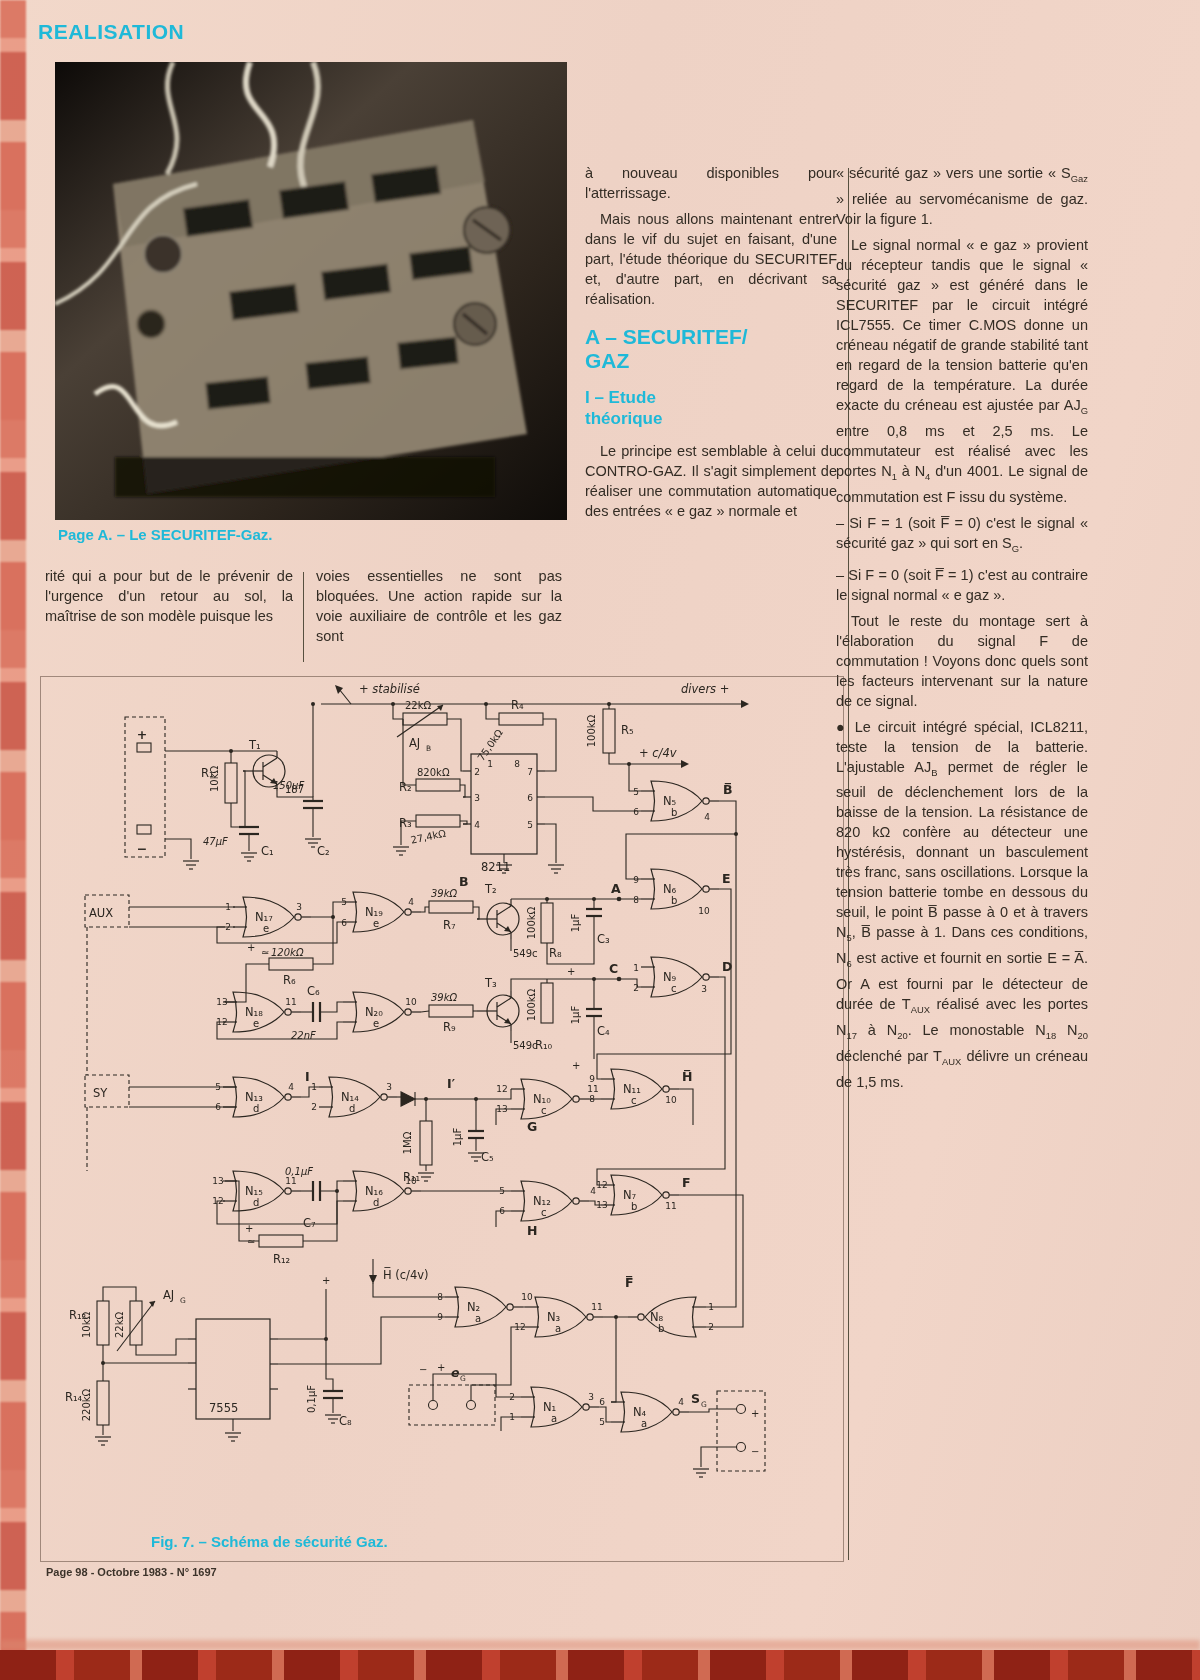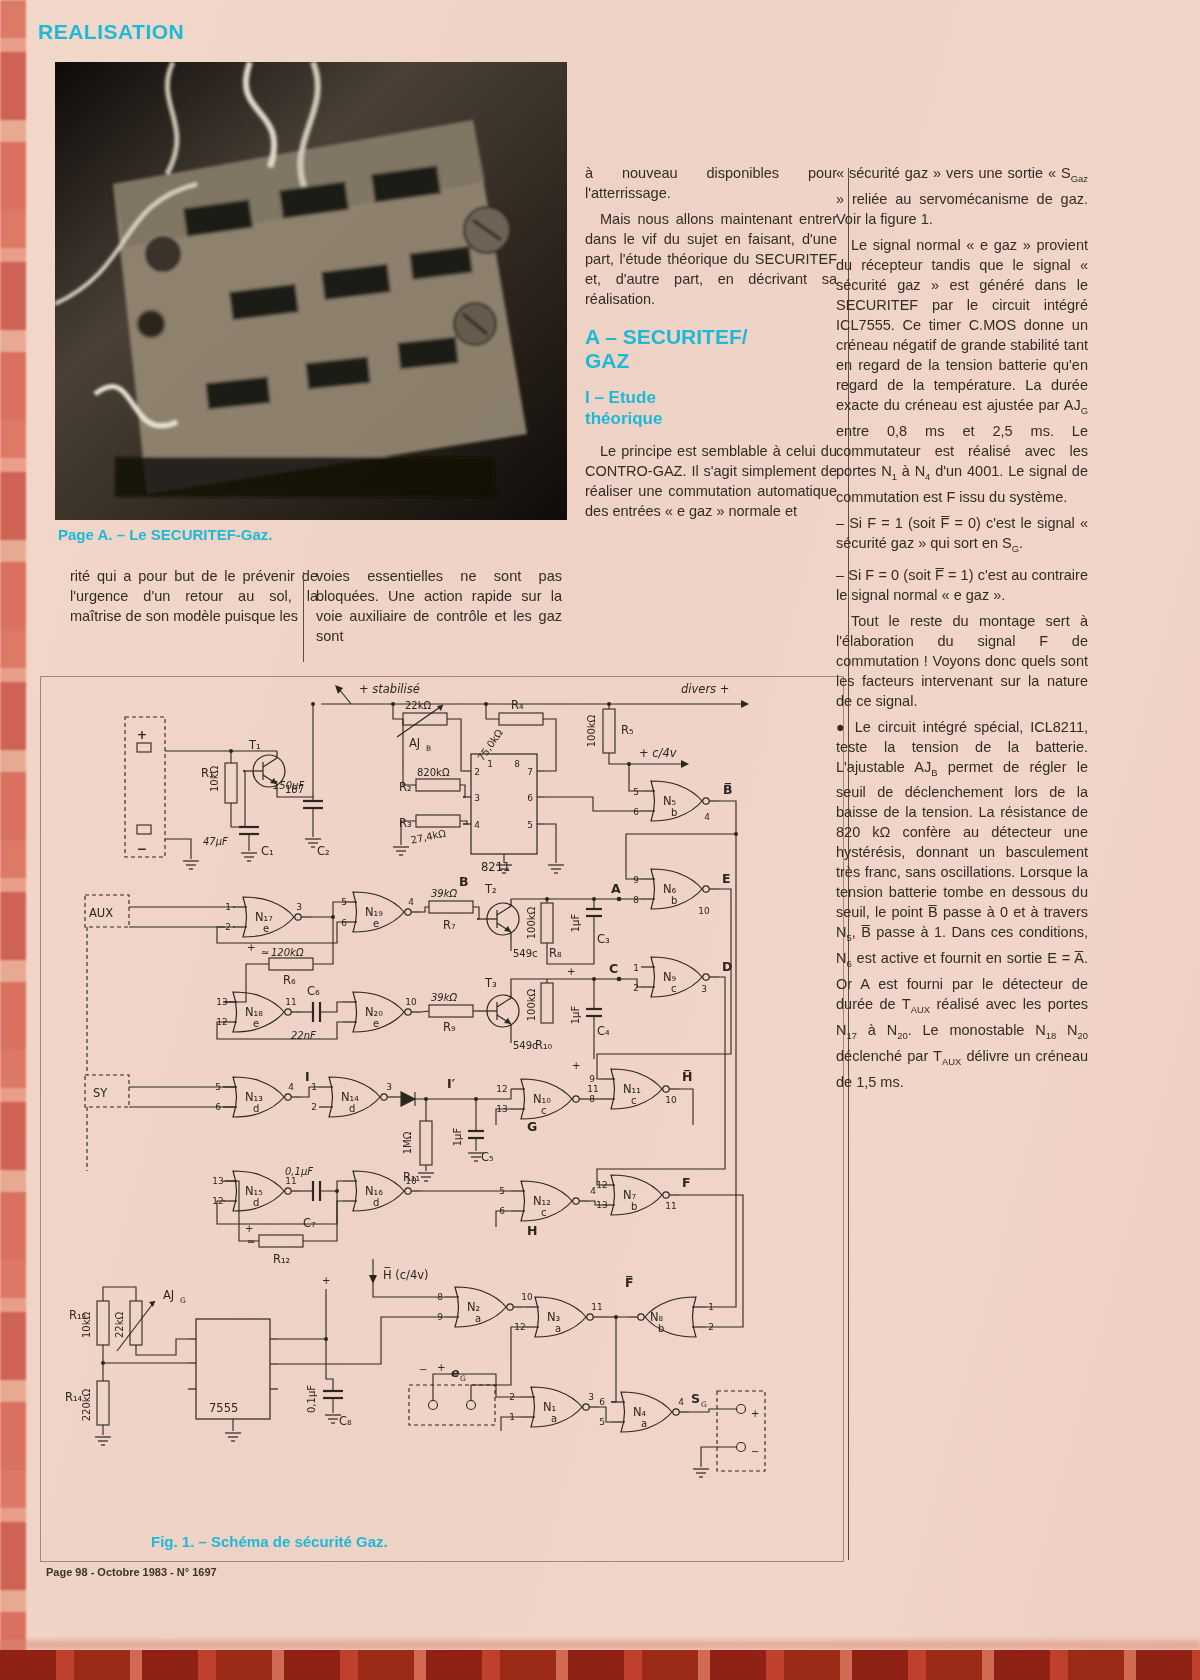--- a/index.html
+++ b/index.html
@@ -14,21 +14,21 @@
     background:repeating-linear-gradient(to right,#8f2215 0 56px,#c0402e 56px 74px,#9c2a18 74px 130px,#d06a52 130px 142px);
     filter:blur(.6px);}
   #edge-bottom2{position:absolute;left:0;bottom:30px;width:1200px;height:10px;background:#dd8a72;opacity:.5;filter:blur(2px);}
   .cyan{color:#1fb9d8;}
   #masthead{position:absolute;left:38px;top:20px;font-size:21px;font-weight:bold;letter-spacing:.5px;}
   
   #photo{position:absolute;left:55px;top:62px;width:512px;height:458px;background:#141008;}
   #photo-caption{position:absolute;left:58px;top:526px;font-size:15px;font-weight:bold;}
   
   .col{position:absolute;font-size:14.5px;line-height:20px;text-align:justify;}
-  #col1{left:45px;top:566px;width:248px;margin-left:25px;}
+  #col1{left:45px;top:566px;width:248px;}
   #col2{left:316px;top:566px;width:246px;}
   #col3{left:585px;top:163px;width:252px;}
   #col4{left:836px;top:163px;width:252px;}
   .vrule{position:absolute;width:1px;background:#57503f;}
   #rule1{left:303px;top:572px;height:90px;}
   #rule2{left:848px;top:168px;height:1392px;}
   .col p{margin:0 0 6px 0;}
   .ind{text-indent:15px;}
   h2.secA{font-size:21px;line-height:24px;margin:16px 0 10px 0;white-space:pre-line;font-weight:bold;}
   h3.secI{font-size:17px;line-height:21px;margin:14px 0 12px 0;white-space:pre-line;font-weight:bold;}
@@ -644,17 +644,17 @@
         <text x="600" y="748">a</text>
         <text x="650" y="724" class="nd">S</text>
         <text x="660" y="728" class="sb">G</text>
         <text x="710" y="738">+</text>
         <text x="710" y="776">−</text>
 
         <text x="101" y="60" class="nd" text-anchor="middle">+</text>
         <text x="101" y="174" class="nd" text-anchor="middle">−</text>
       </g>
     </svg>
-    <div id="fig-caption" class="cyan">Fig. 1. – Schéma de sécurité Gaz.</div>
+    <div id="fig-caption" class="cyan">Fig. 7. – Schéma de sécurité Gaz.</div>
   </div>
 
   <div id="footer">Page 98 - Octobre 1983 - N° 1697</div>
 </div>
 
 </body></html>

